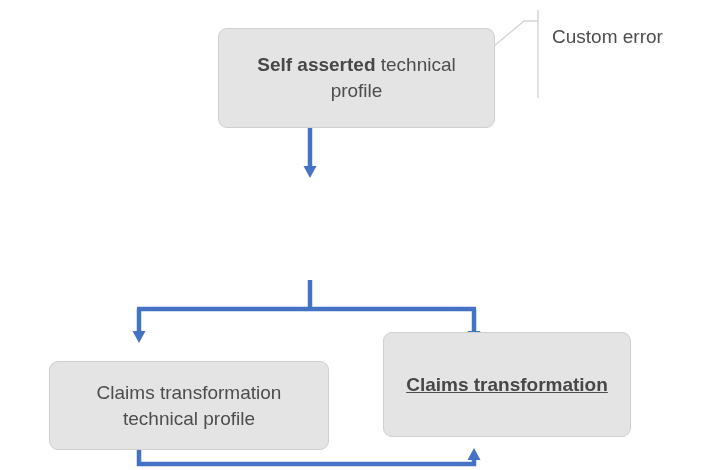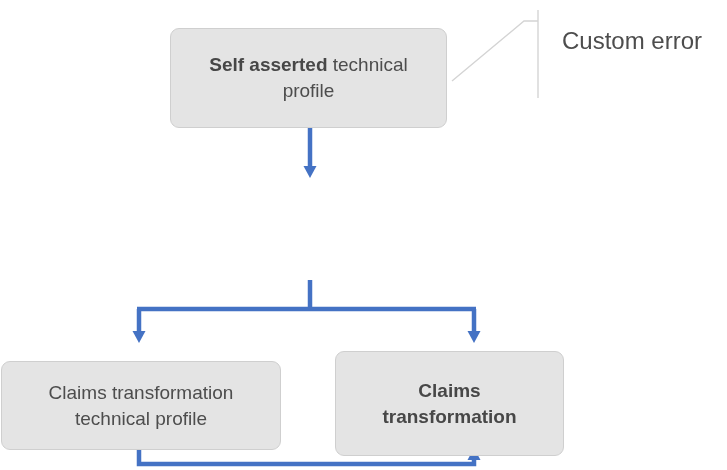--- a/index.html
+++ b/index.html
@@ -24,46 +24,46 @@
     border: 1px solid #cfcfcf;
     border-radius: 9px;
     display: flex;
     align-items: center;
     justify-content: center;
     text-align: center;
     color: #4d4d4d;
     font-size: 19px;
     line-height: 1.35;
     padding: 20px 14px;
+    margin-left: 48px;
   }
   .node .txt { display: block; }
   .node b { font-weight: bold; color: #474747; }
 
   #node-self     { left: 170px; top: 28px;  width: 277px; height: 100px; }
   #node-valid    { left: 170px; top: 180px; width: 277px; height: 100px; }
   #node-claims-tp{ left: 1px;   top: 361px; width: 280px; height: 89px; }
-  #node-claims   { left: 335px; top: 351px; width: 229px; height: 105px; }
+  #node-claims   { left: 335px; top: 332px; width: 248px; height: 105px; text-decoration: underline; }
 
   
   #wires {
     position: absolute;
     left: 0; top: 0;
     width: 727px; height: 470px;
     pointer-events: none;
   }
 
   
   #callout-text {
     position: absolute;
     left: 552px;
     top: 24px;
     width: 160px;
-    text-align: center;
     color: #4d4d4d;
-    font-size: 24px;
+    font-size: 19px;
     line-height: 1.42;
   }
 </style>
 </head>
 <body>
 
 <div id="canvas">
 
   <svg id="wires" viewBox="0 0 727 470" xmlns="http://www.w3.org/2000/svg">
 

